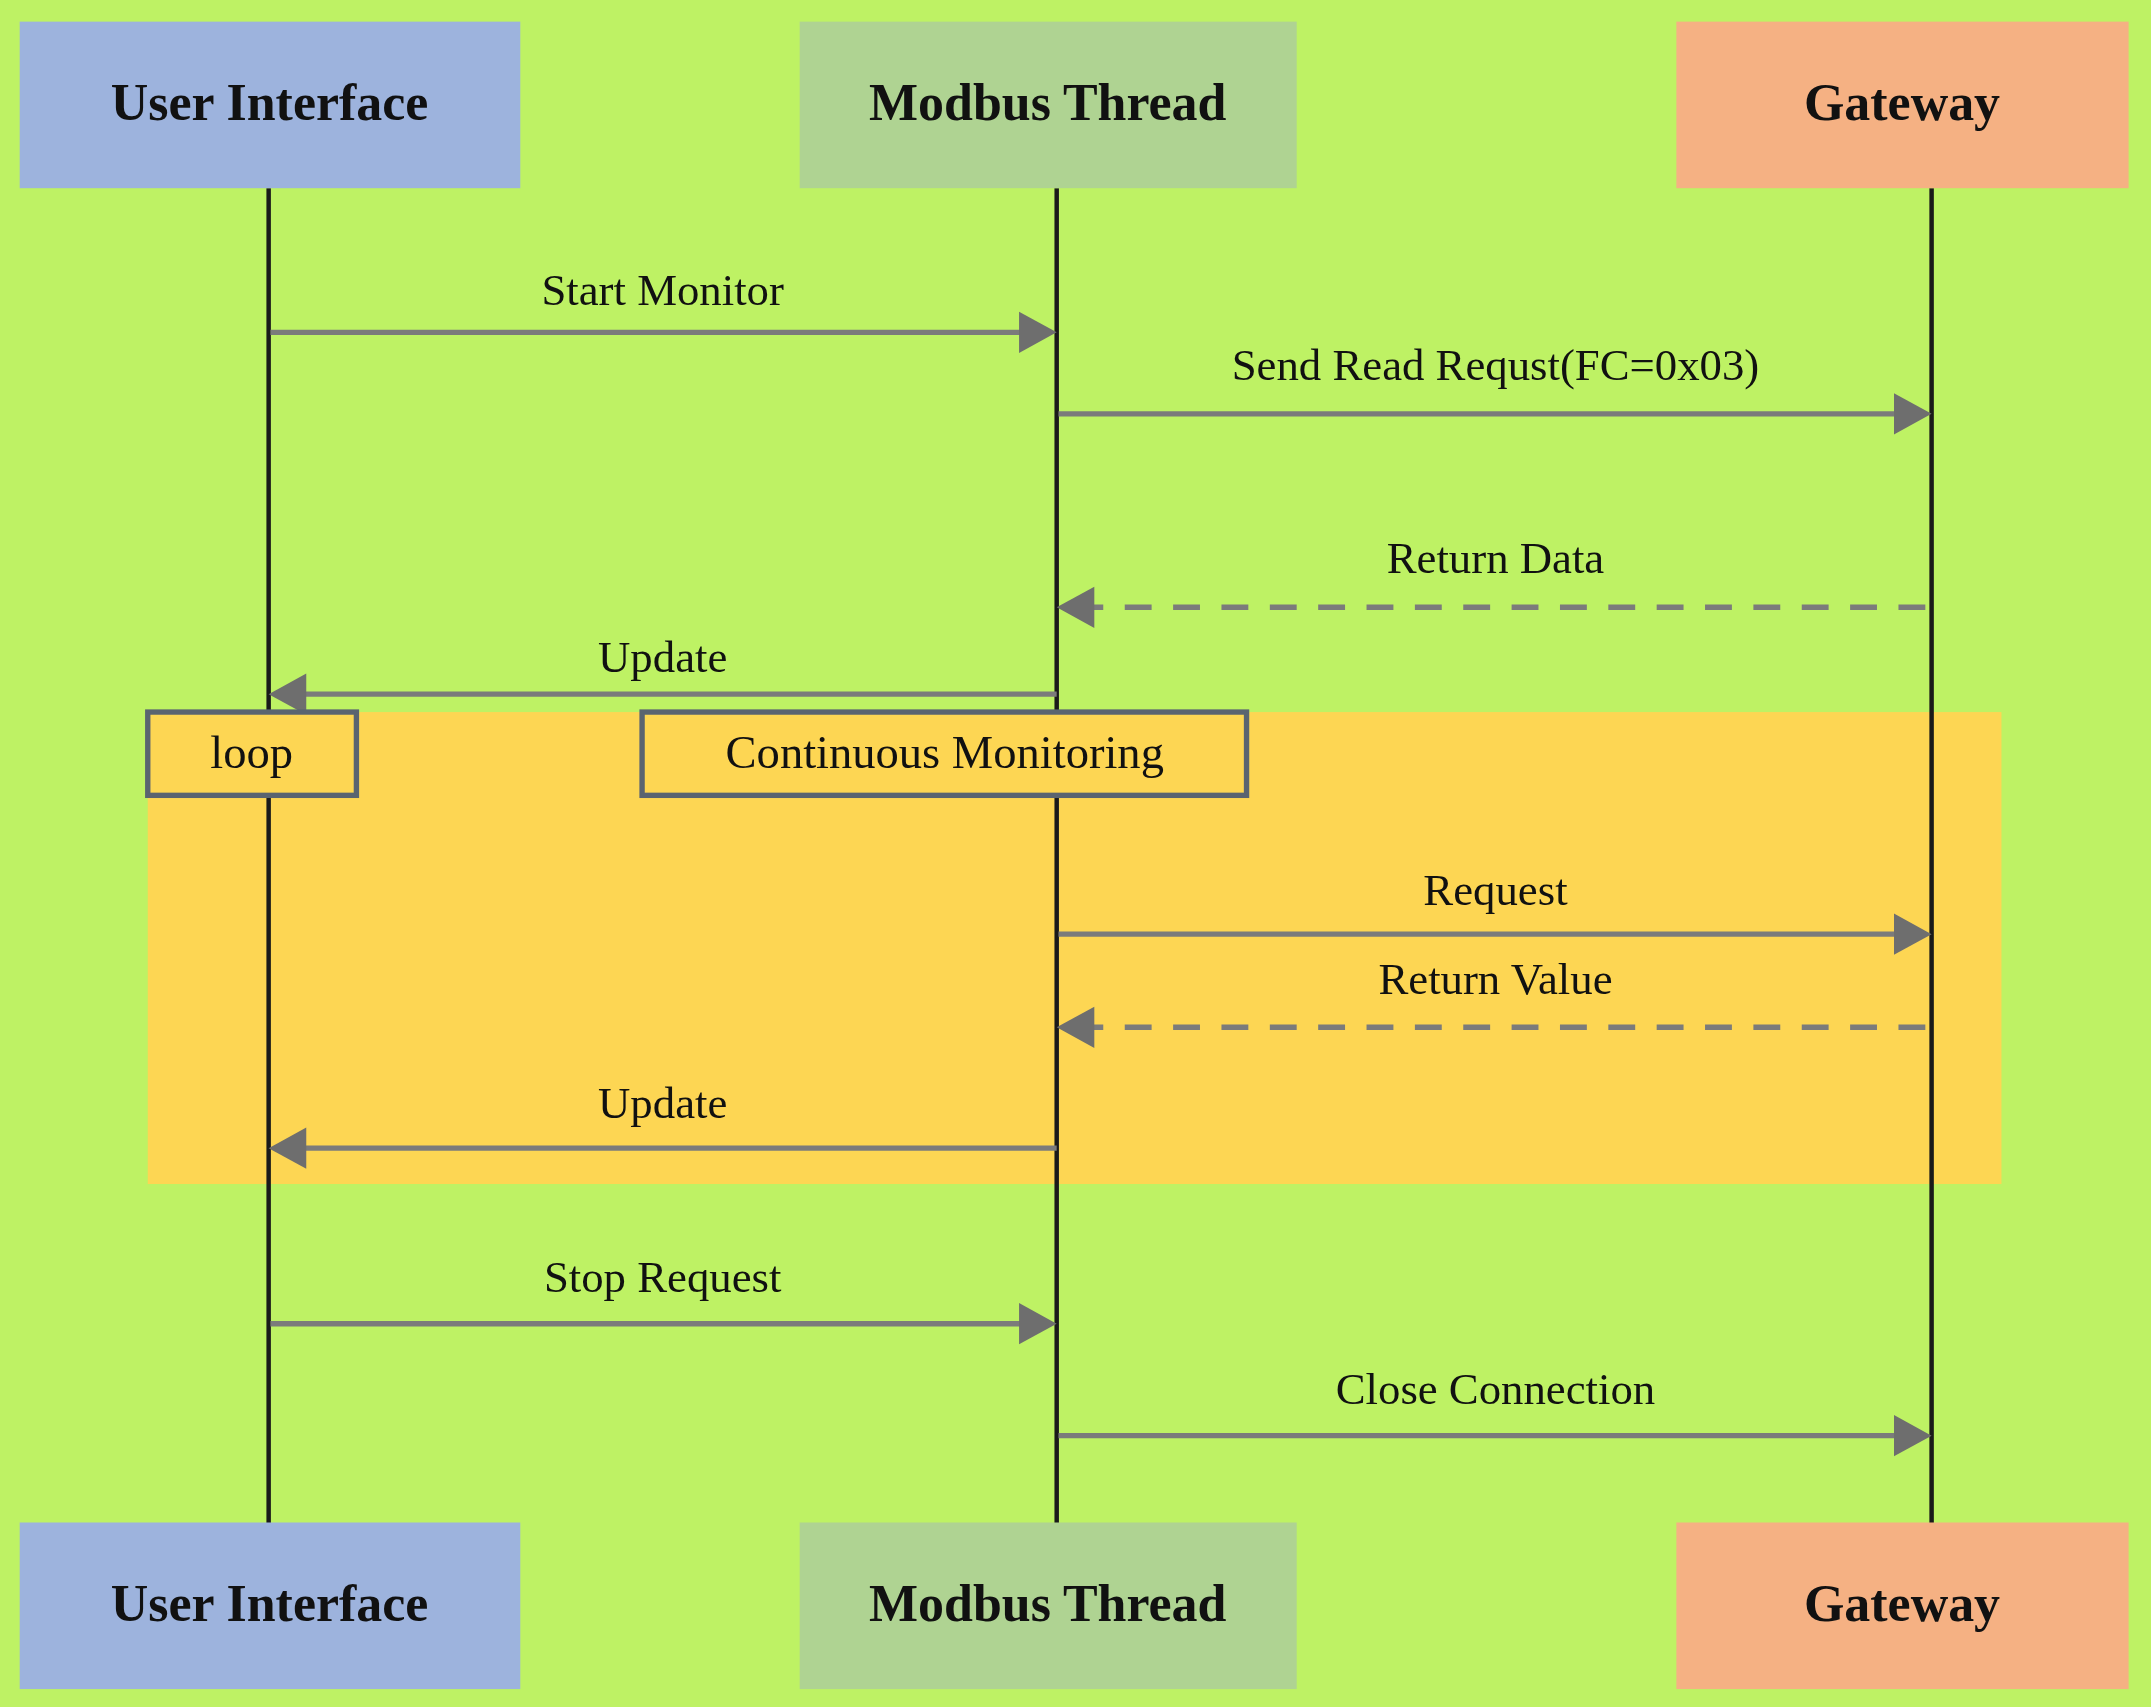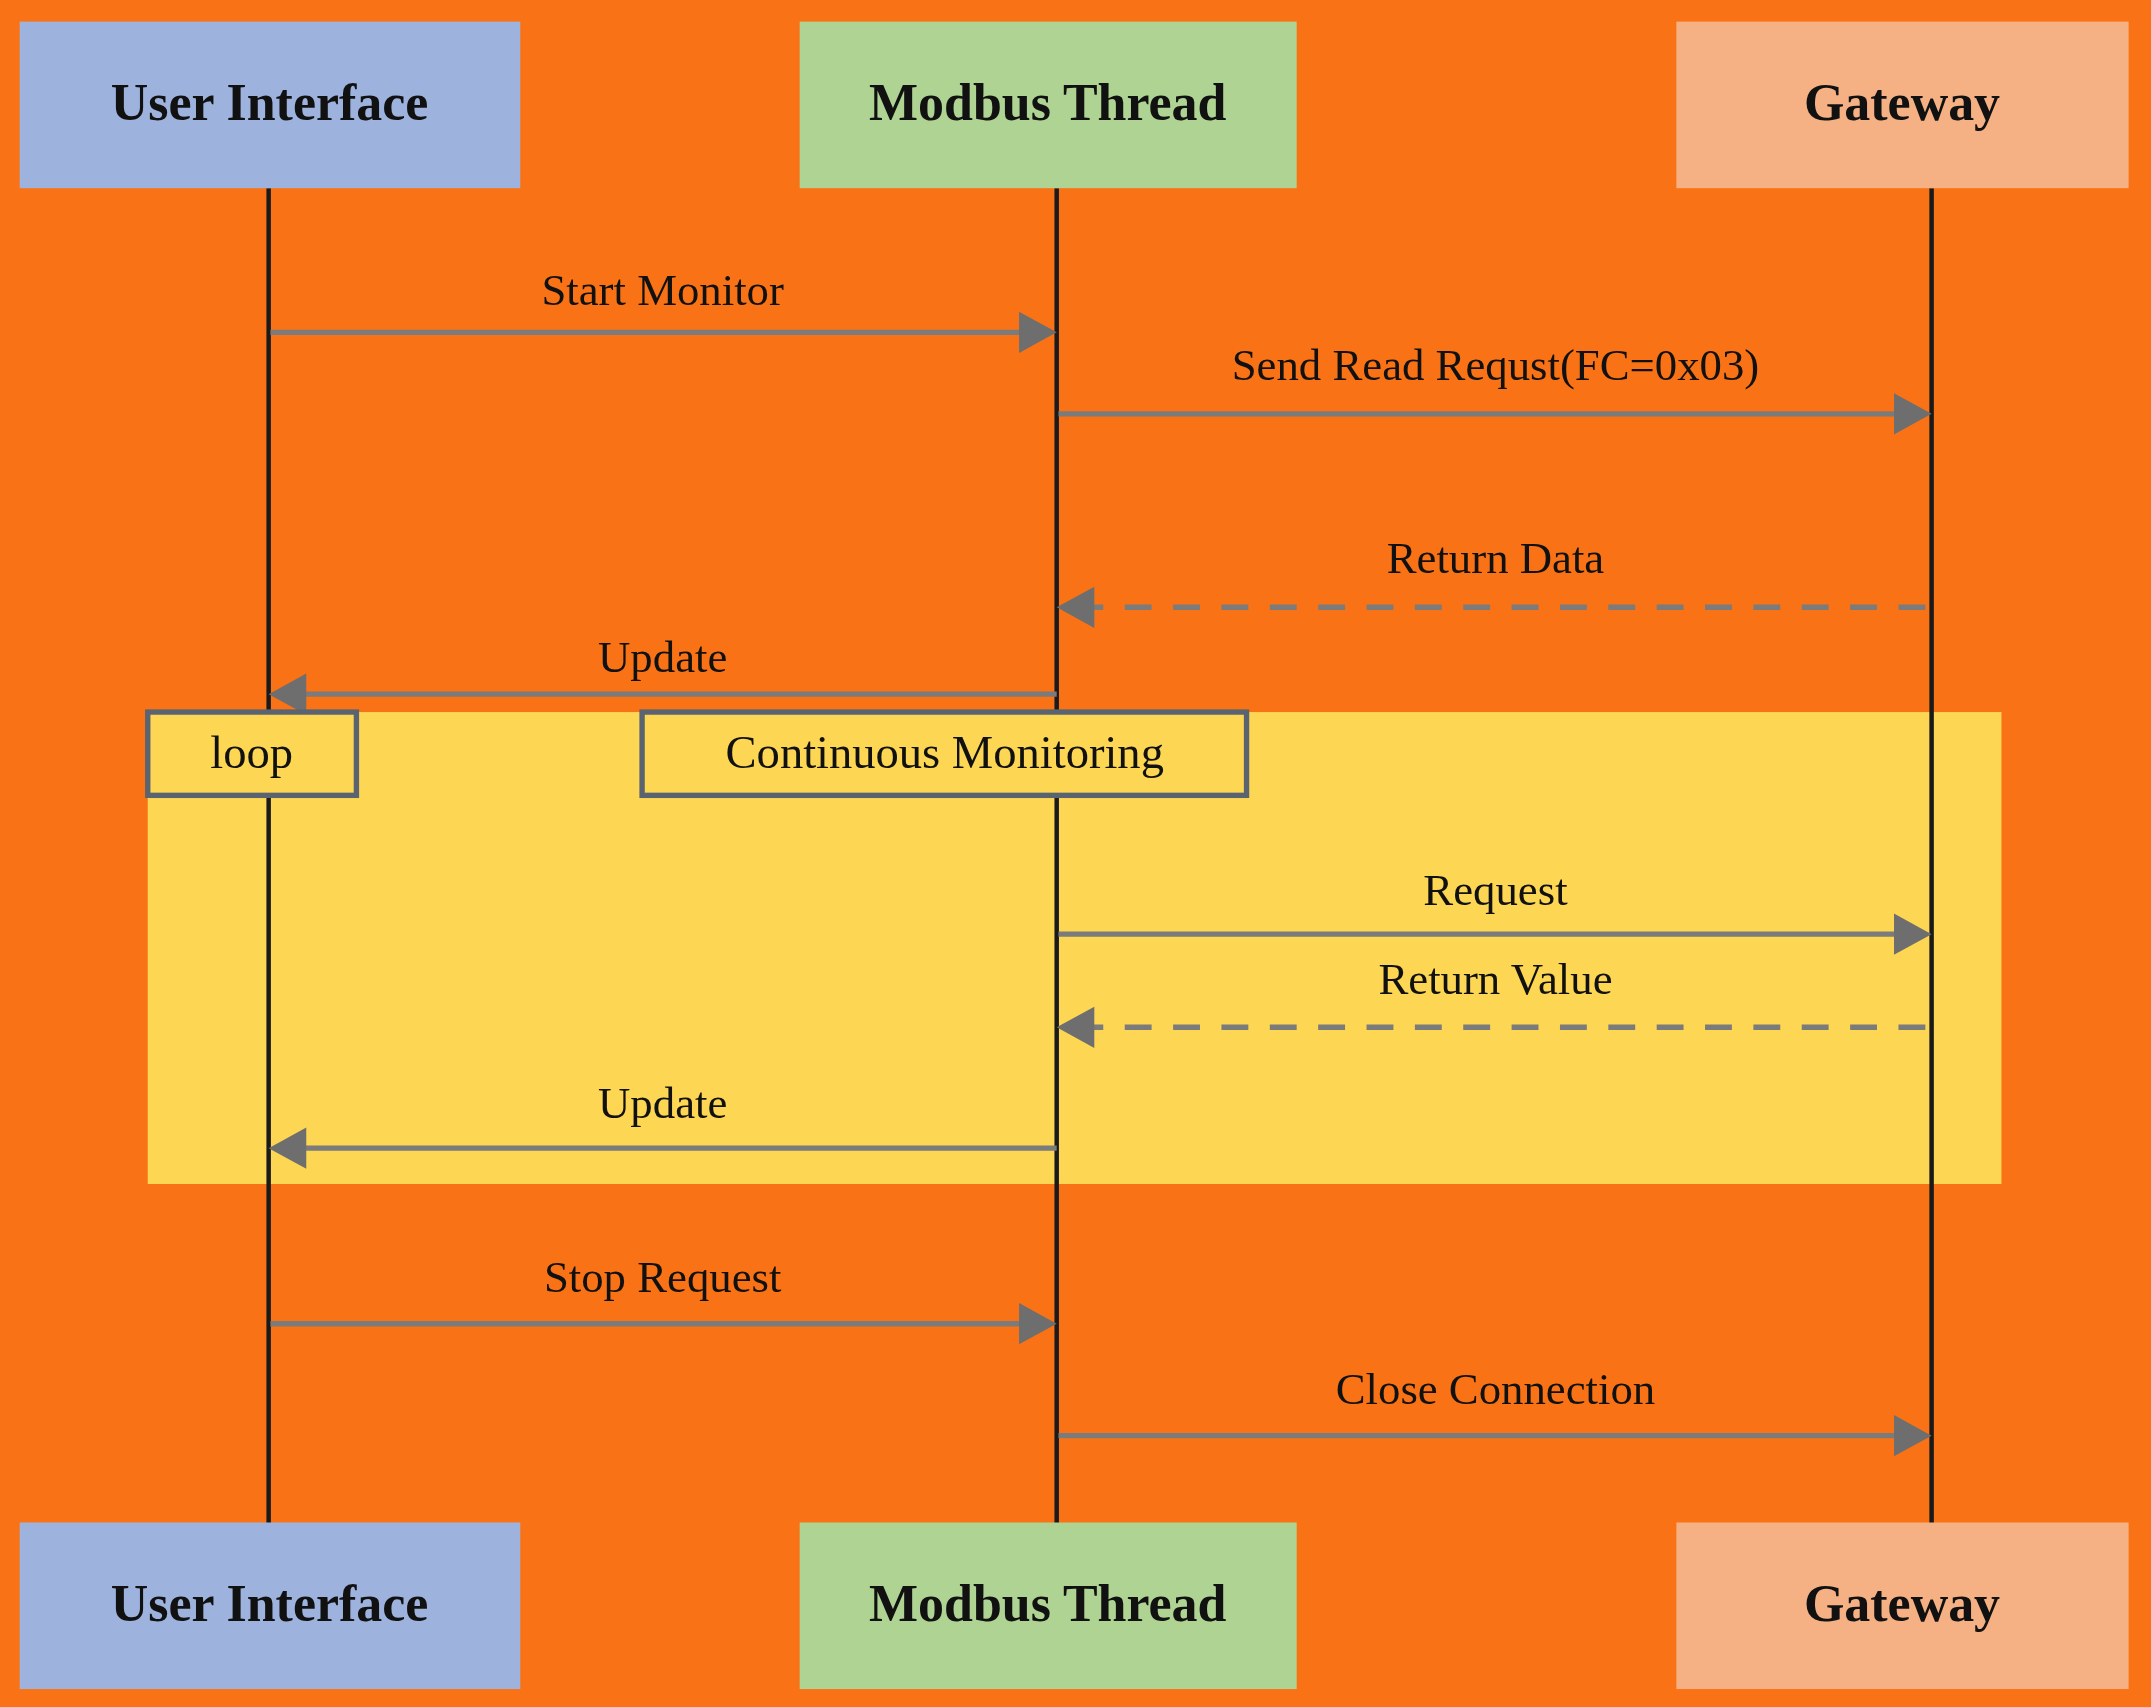--- a/index.html
+++ b/index.html
@@ -7,21 +7,21 @@
     padding: 0;
     background: #ffffff;
   }
   body {
     font-family: "Liberation Serif", "DejaVu Serif", serif;
   }
   #canvas {
     position: relative;
     width: 2151px;
     height: 1708px;
-    background: #f97316;
+    background: #bef264;
     overflow: hidden;
   }
   svg.diagram {
     position: absolute;
     top: 0;
     left: 0;
     width: 2151px;
     height: 1708px;
   }
   .actor-label {

